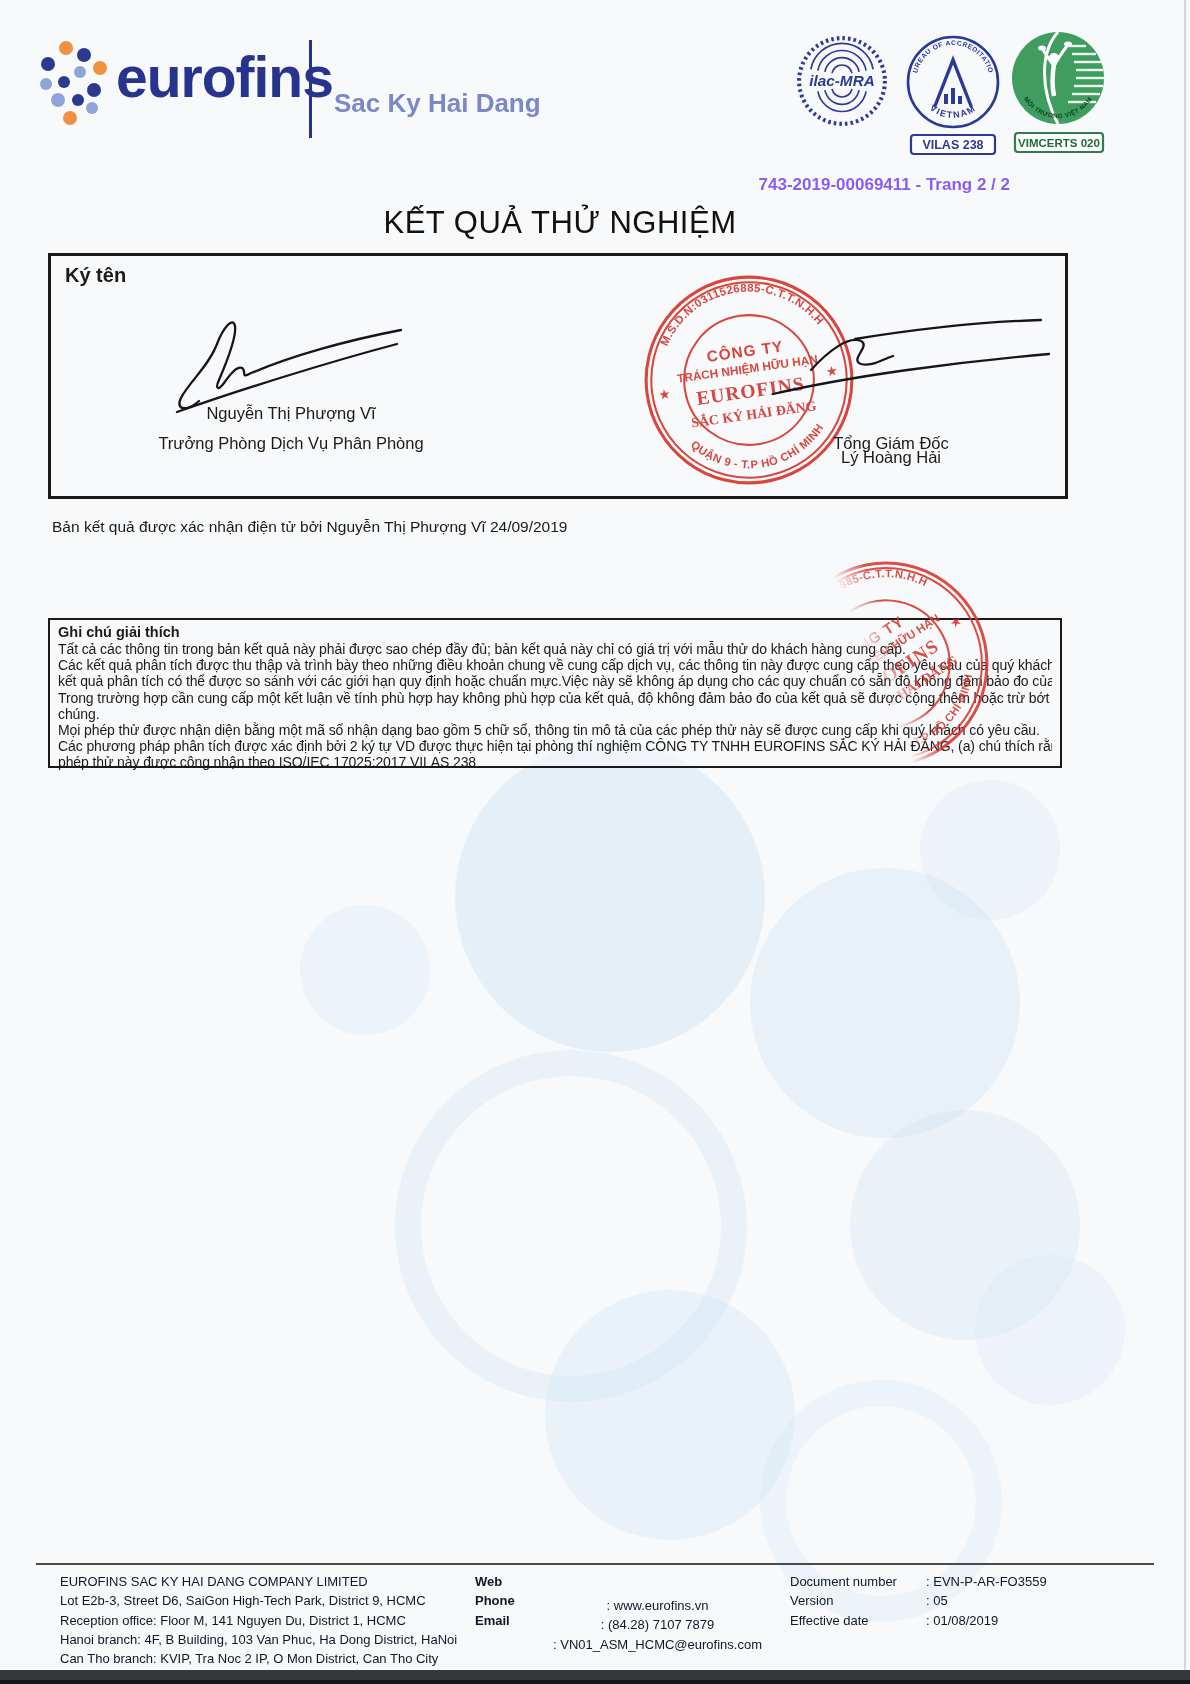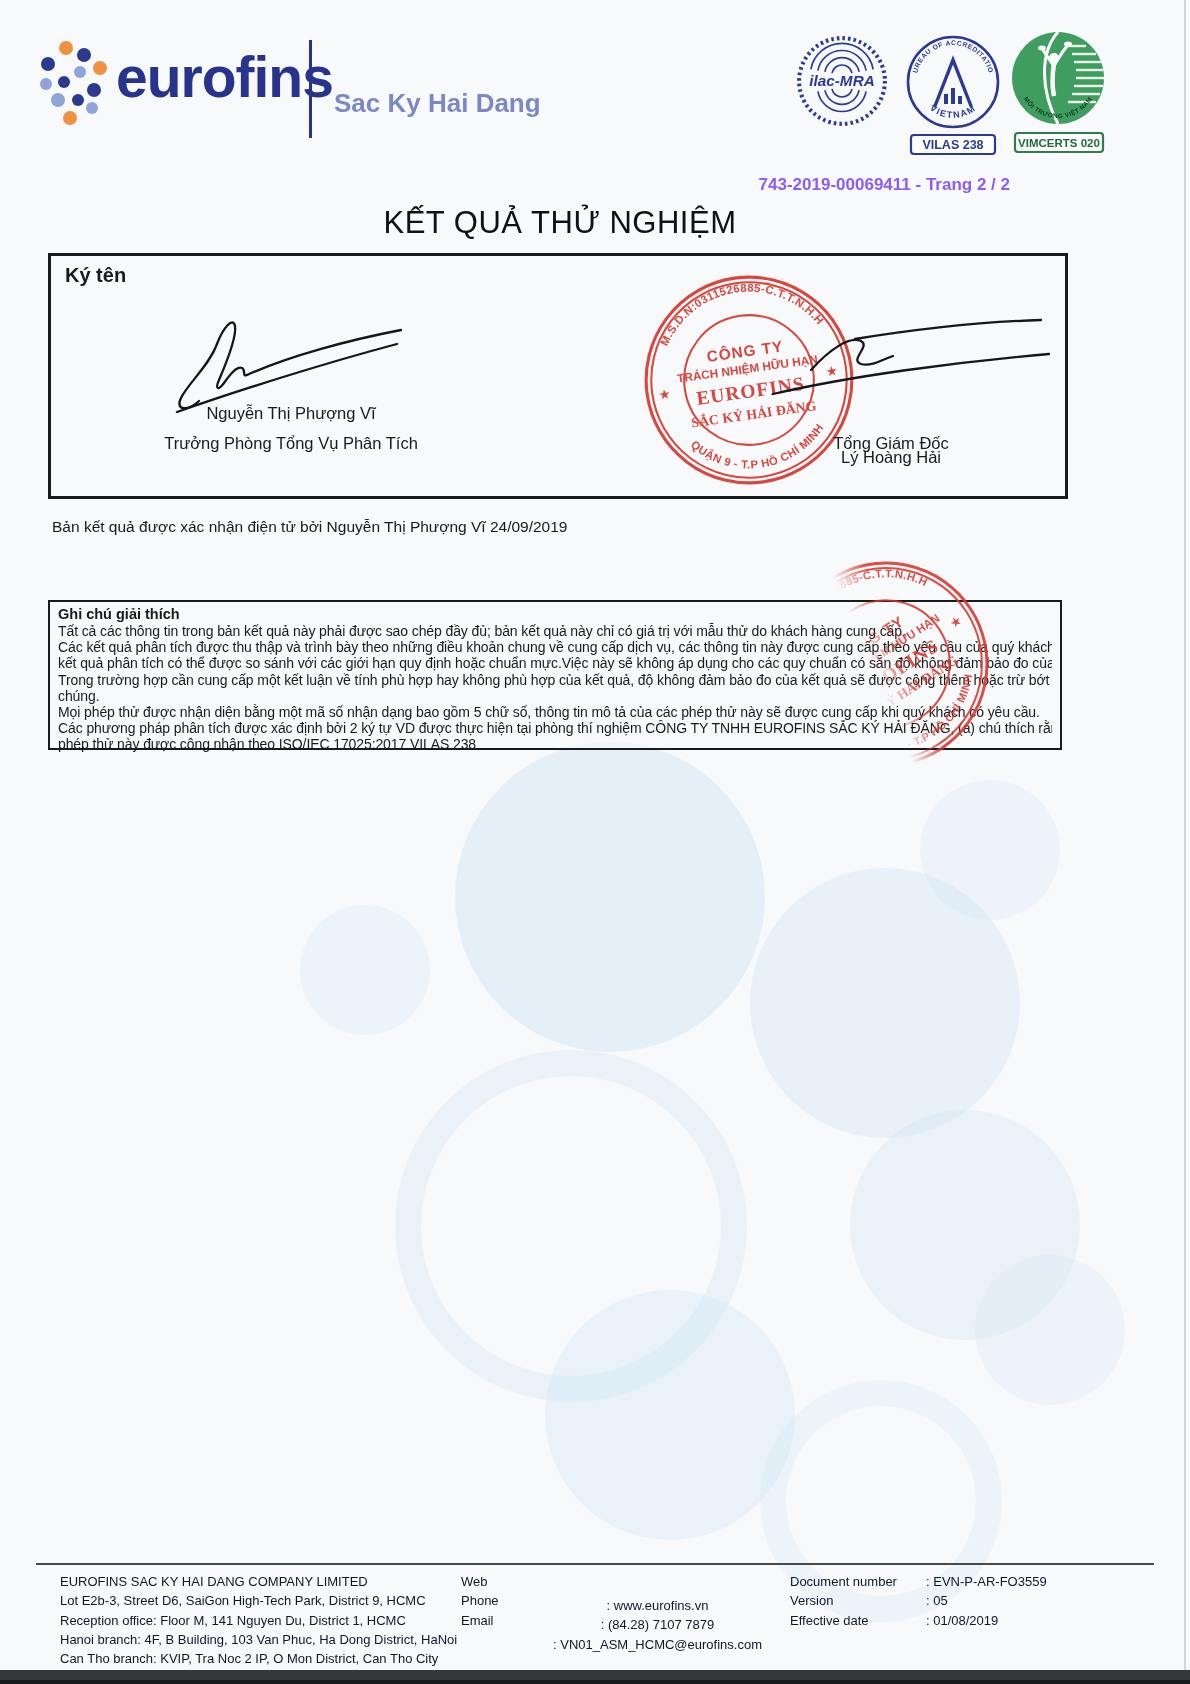--- a/index.html
+++ b/index.html
@@ -40,33 +40,33 @@
   .sstar{font-size:13px;fill:#d6372e;}
   .sc{fill:#d6372e;text-anchor:middle;font-weight:700;}
   .sc.l1{font-size:15px;letter-spacing:1px;}
   .sc.l2{font-size:11.5px;}
   .sc.l3{font-size:19px;font-family:"Liberation Serif","DejaVu Serif",serif;letter-spacing:1px;}
   .sc.l4{font-size:13.5px;font-family:"Liberation Serif","DejaVu Serif",serif;}
   .sigpath{fill:none;stroke:#15151a;stroke-width:2.3;stroke-linecap:round;}
   
   .confirm{position:absolute;left:52px;top:518px;font-size:15.5px;z-index:2;}
   
-  .notes-box{position:absolute;left:48px;top:600px;width:1014px;height:150px;
+  .notes-box{position:absolute;left:48px;top:618px;width:1014px;height:150px;
     border:2.5px solid #1a1a1a;box-sizing:border-box;padding:4px 8px;z-index:2;background:rgba(248,249,251,.55);}
   .notes-h{font-size:14.5px;font-weight:700;line-height:17px;}
   .nline{font-size:14px;line-height:16.2px;white-space:nowrap;overflow:hidden;letter-spacing:-.1px;}
   .stamp2{position:absolute;left:780px;top:558px;width:212px;height:212px;z-index:3;
     transform:rotate(-33deg);opacity:.88;
     -webkit-mask-image:linear-gradient(100deg,transparent 44%,#000 58%);
     mask-image:linear-gradient(100deg,transparent 44%,#000 58%);}
   
   .f-rule{position:absolute;left:36px;top:1563px;width:1118px;height:2px;background:#4a4a4a;z-index:2;}
   .f-col{position:absolute;z-index:2;color:#0f172a;font-size:13px;line-height:19.3px;}
   .f-left{left:60px;top:1572px;}
-  .f-midlab{left:461px;top:1572px;}
+  .f-midlab{left:475px;top:1572px;font-weight:bold;}
   .f-midval{left:553px;top:1596px;text-align:center;}
   .f-rightlab{left:790px;top:1572px;}
   .f-rightval{left:926px;top:1572px;}
   .scan-strip{position:absolute;left:0;bottom:0;width:100%;height:14px;background:#35373a;z-index:5;}
   .scan-strip2{position:absolute;left:0;bottom:0;width:100%;height:4px;background:#17181a;z-index:6;}
   .scan-edge{position:absolute;right:4px;top:0;width:2px;height:100%;background:#d3d6dc;z-index:5;}
   .ilac-t{font-size:15px;font-weight:700;font-style:italic;fill:#2a3a96;text-anchor:middle;}
   .boa-arc{font-size:6.8px;font-weight:700;fill:#2a3a96;letter-spacing:.5px;}
   .boa-arc2{font-size:9px;font-weight:700;fill:#2a3a96;letter-spacing:1.5px;}
   .badge-t{font-size:12.5px;font-weight:700;fill:#2a3a96;text-anchor:middle;}
@@ -192,21 +192,21 @@
       <text class="sc l4" x="105" y="143">SẮC KÝ HẢI ĐĂNG</text>
     </svg>
 
     <svg class="sig-right" width="310" height="115" viewBox="0 0 310 115">
       <path class="sigpath" d="M60 62 C78 42 98 28 110 33 C120 38 98 52 110 56 C120 59 130 52 142 48"></path>
       <path class="sigpath" d="M104 31 C160 22 225 14 290 12"></path>
       <path class="sigpath" d="M22 86 C100 68 205 54 298 46"></path>
     </svg>
 
     <div class="name-left">Nguyễn Thị Phượng Vĩ</div>
-    <div class="role-left">Trưởng Phòng Tổng Vụ Phân Tích</div>
+    <div class="role-left">Trưởng Phòng Dịch Vụ Phân Phòng</div>
     <div class="name-right">Lý Hoàng Hải</div>
     <div class="role-right">Tổng Giám Đốc</div>
   </div>
 
   <div class="confirm">Bản kết quả được xác nhận điện tử bởi Nguyễn Thị Phượng Vĩ 24/09/2019</div>
 
   <div class="notes-box">
     <div class="notes-h">Ghi chú giải thích</div>
     <div class="nline">Tất cả các thông tin trong bản kết quả này phải được sao chép đầy đủ; bản kết quả này chỉ có giá trị với mẫu thử do khách hàng cung cấp.</div>
     <div class="nline">Các kết quả phân tích được thu thập và trình bày theo những điều khoản chung về cung cấp dịch vụ, các thông tin này được cung cấp theo yêu cầu của quý khách.</div>

